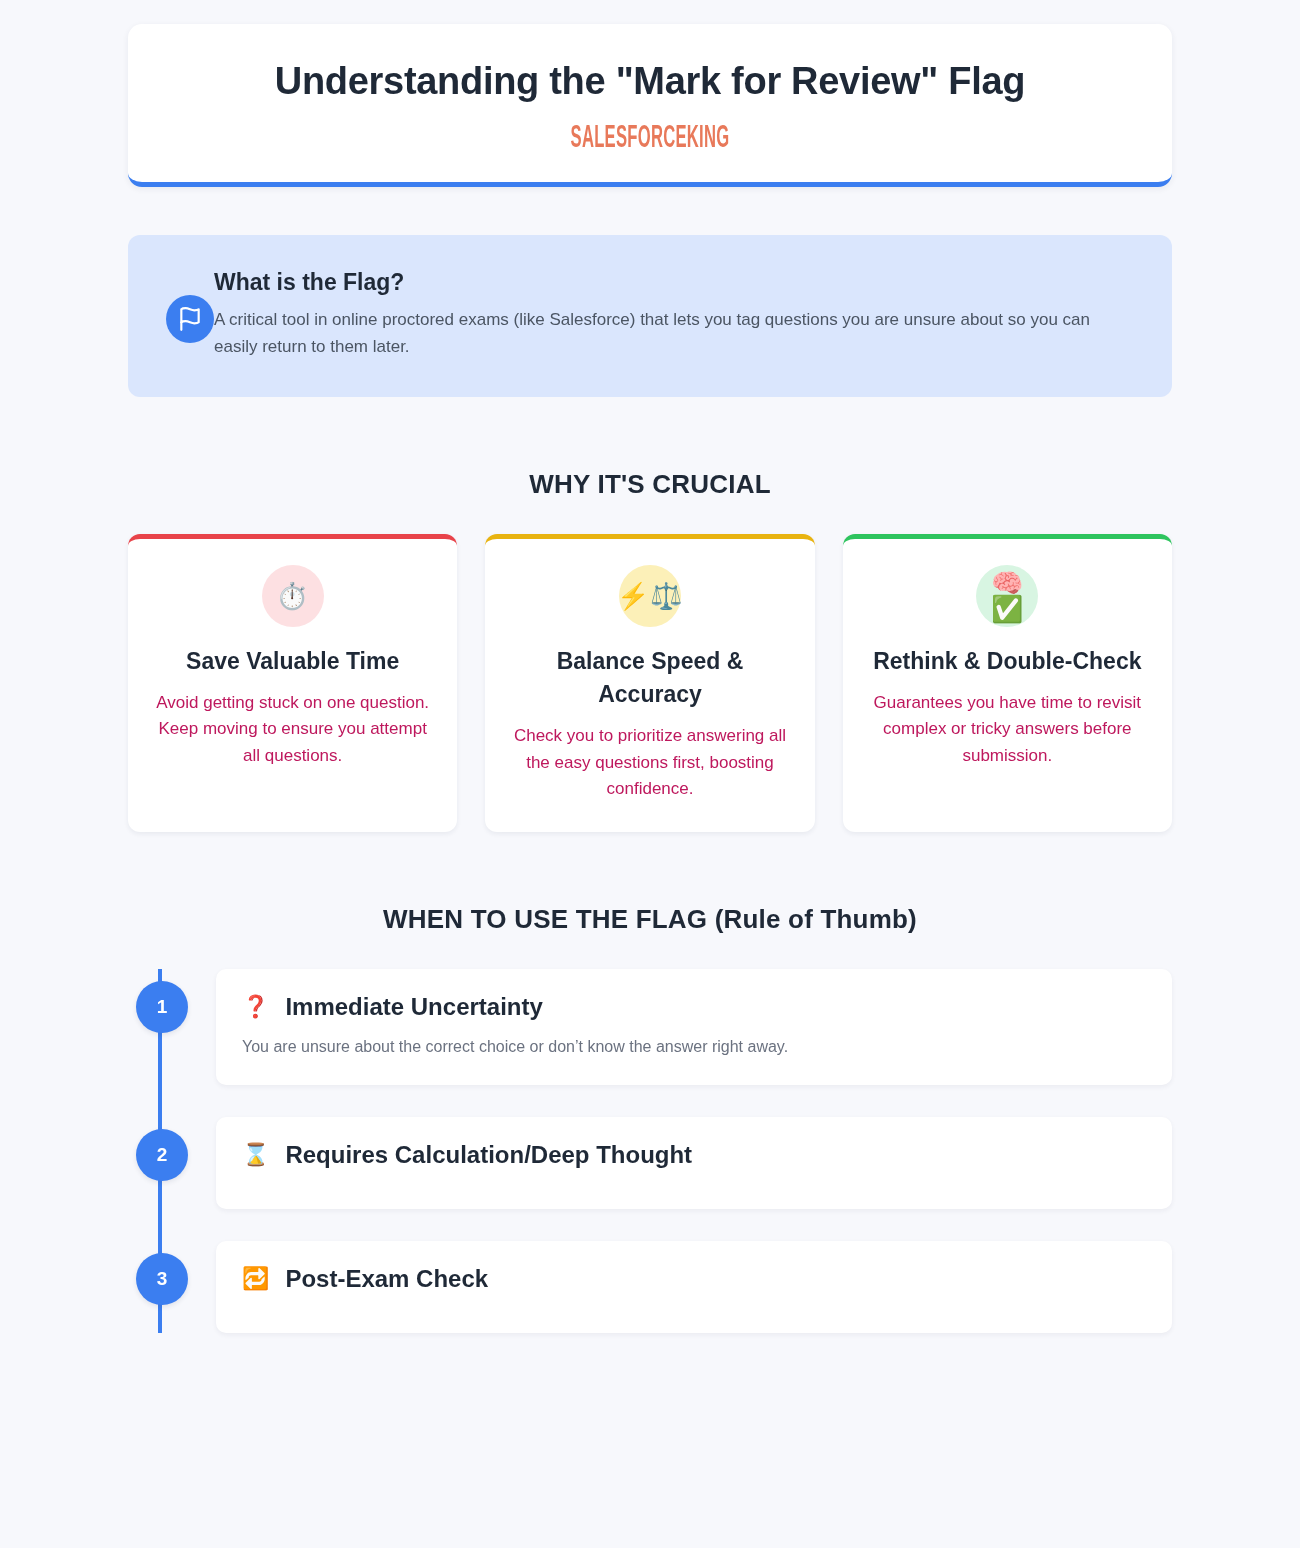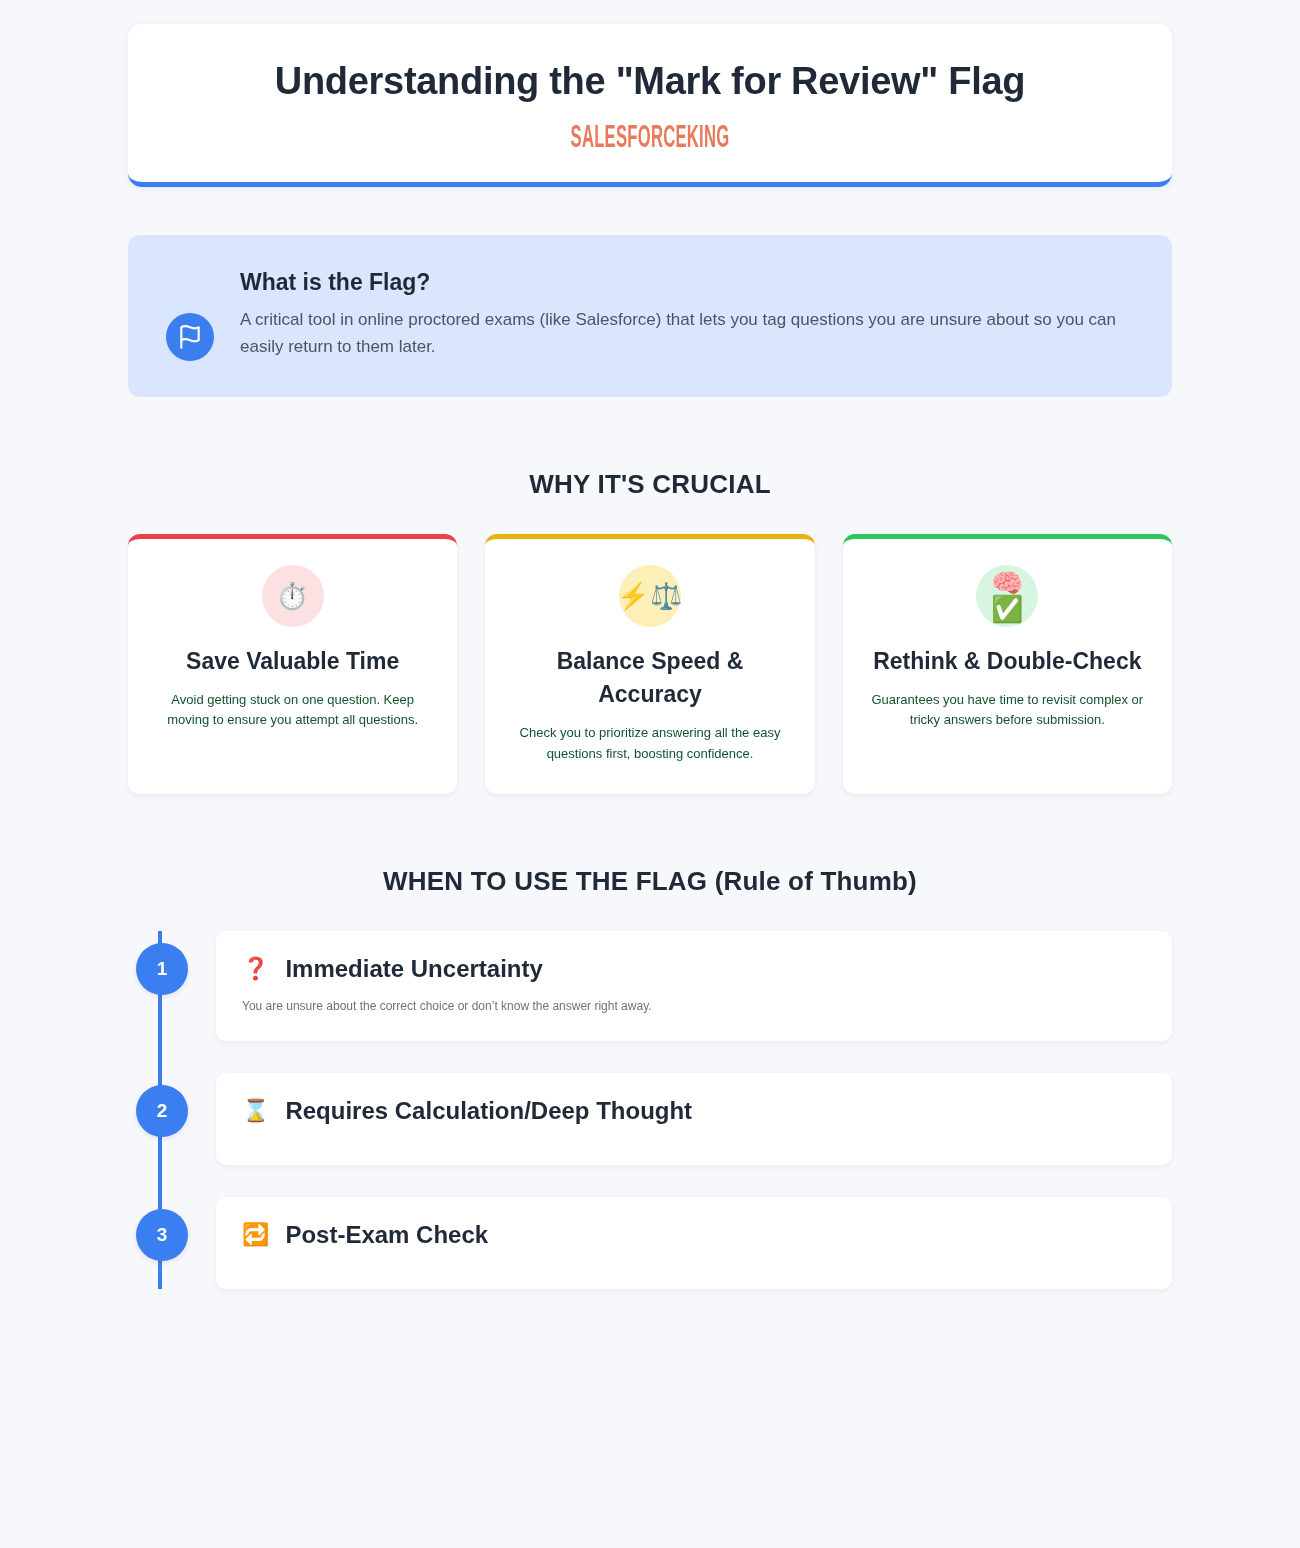--- a/index.html
+++ b/index.html
@@ -45,22 +45,21 @@
     line-height: 1;
   }
 
   
   .info-box {
     margin-top: 48px;
     background: #dae6fd;
     border-radius: 12px;
     padding: 34px 38px 36px 38px;
     display: flex;
-    align-items: flex-end;
-    gap: 26px;
+    align-items: center;
   }
   .info-icon {
     flex: 0 0 auto;
     width: 48px; height: 48px;
     border-radius: 50%;
     background: #3b7ef0;
     display: flex;
     align-items: center;
     justify-content: center;
     margin-top: 8px;
@@ -119,22 +118,22 @@
     margin-bottom: 18px;
   }
   .feature-title {
     font-size: 23px;
     font-weight: bold;
     color: #1f2937;
     line-height: 1.45;
     margin-bottom: 12px;
   }
   .feature-text {
-    font-size: 13px;
-    color: #14532d;
+    font-size: 17px;
+    color: #be185d;
     line-height: 1.55;
   }
 
   
   .timeline {
     position: relative;
     margin-left: 30px;
     padding-left: 54px;
     border-left: 4px solid #3b7ef0;
   }
@@ -171,21 +170,21 @@
     gap: 16px;
     margin-bottom: 14px;
   }
   .step-emoji { font-size: 22px; line-height: 1; }
   .step-title {
     font-size: 24px;
     font-weight: bold;
     color: #1f2937;
   }
   .step-text {
-    font-size: 12px;
+    font-size: 16px;
     color: #6b7280;
     line-height: 1.5;
   }
 
   
   .result-banner {
     margin-top: 58px;
     margin-bottom: 24px;
     background: #3b7ef0;
     border-radius: 12px;

